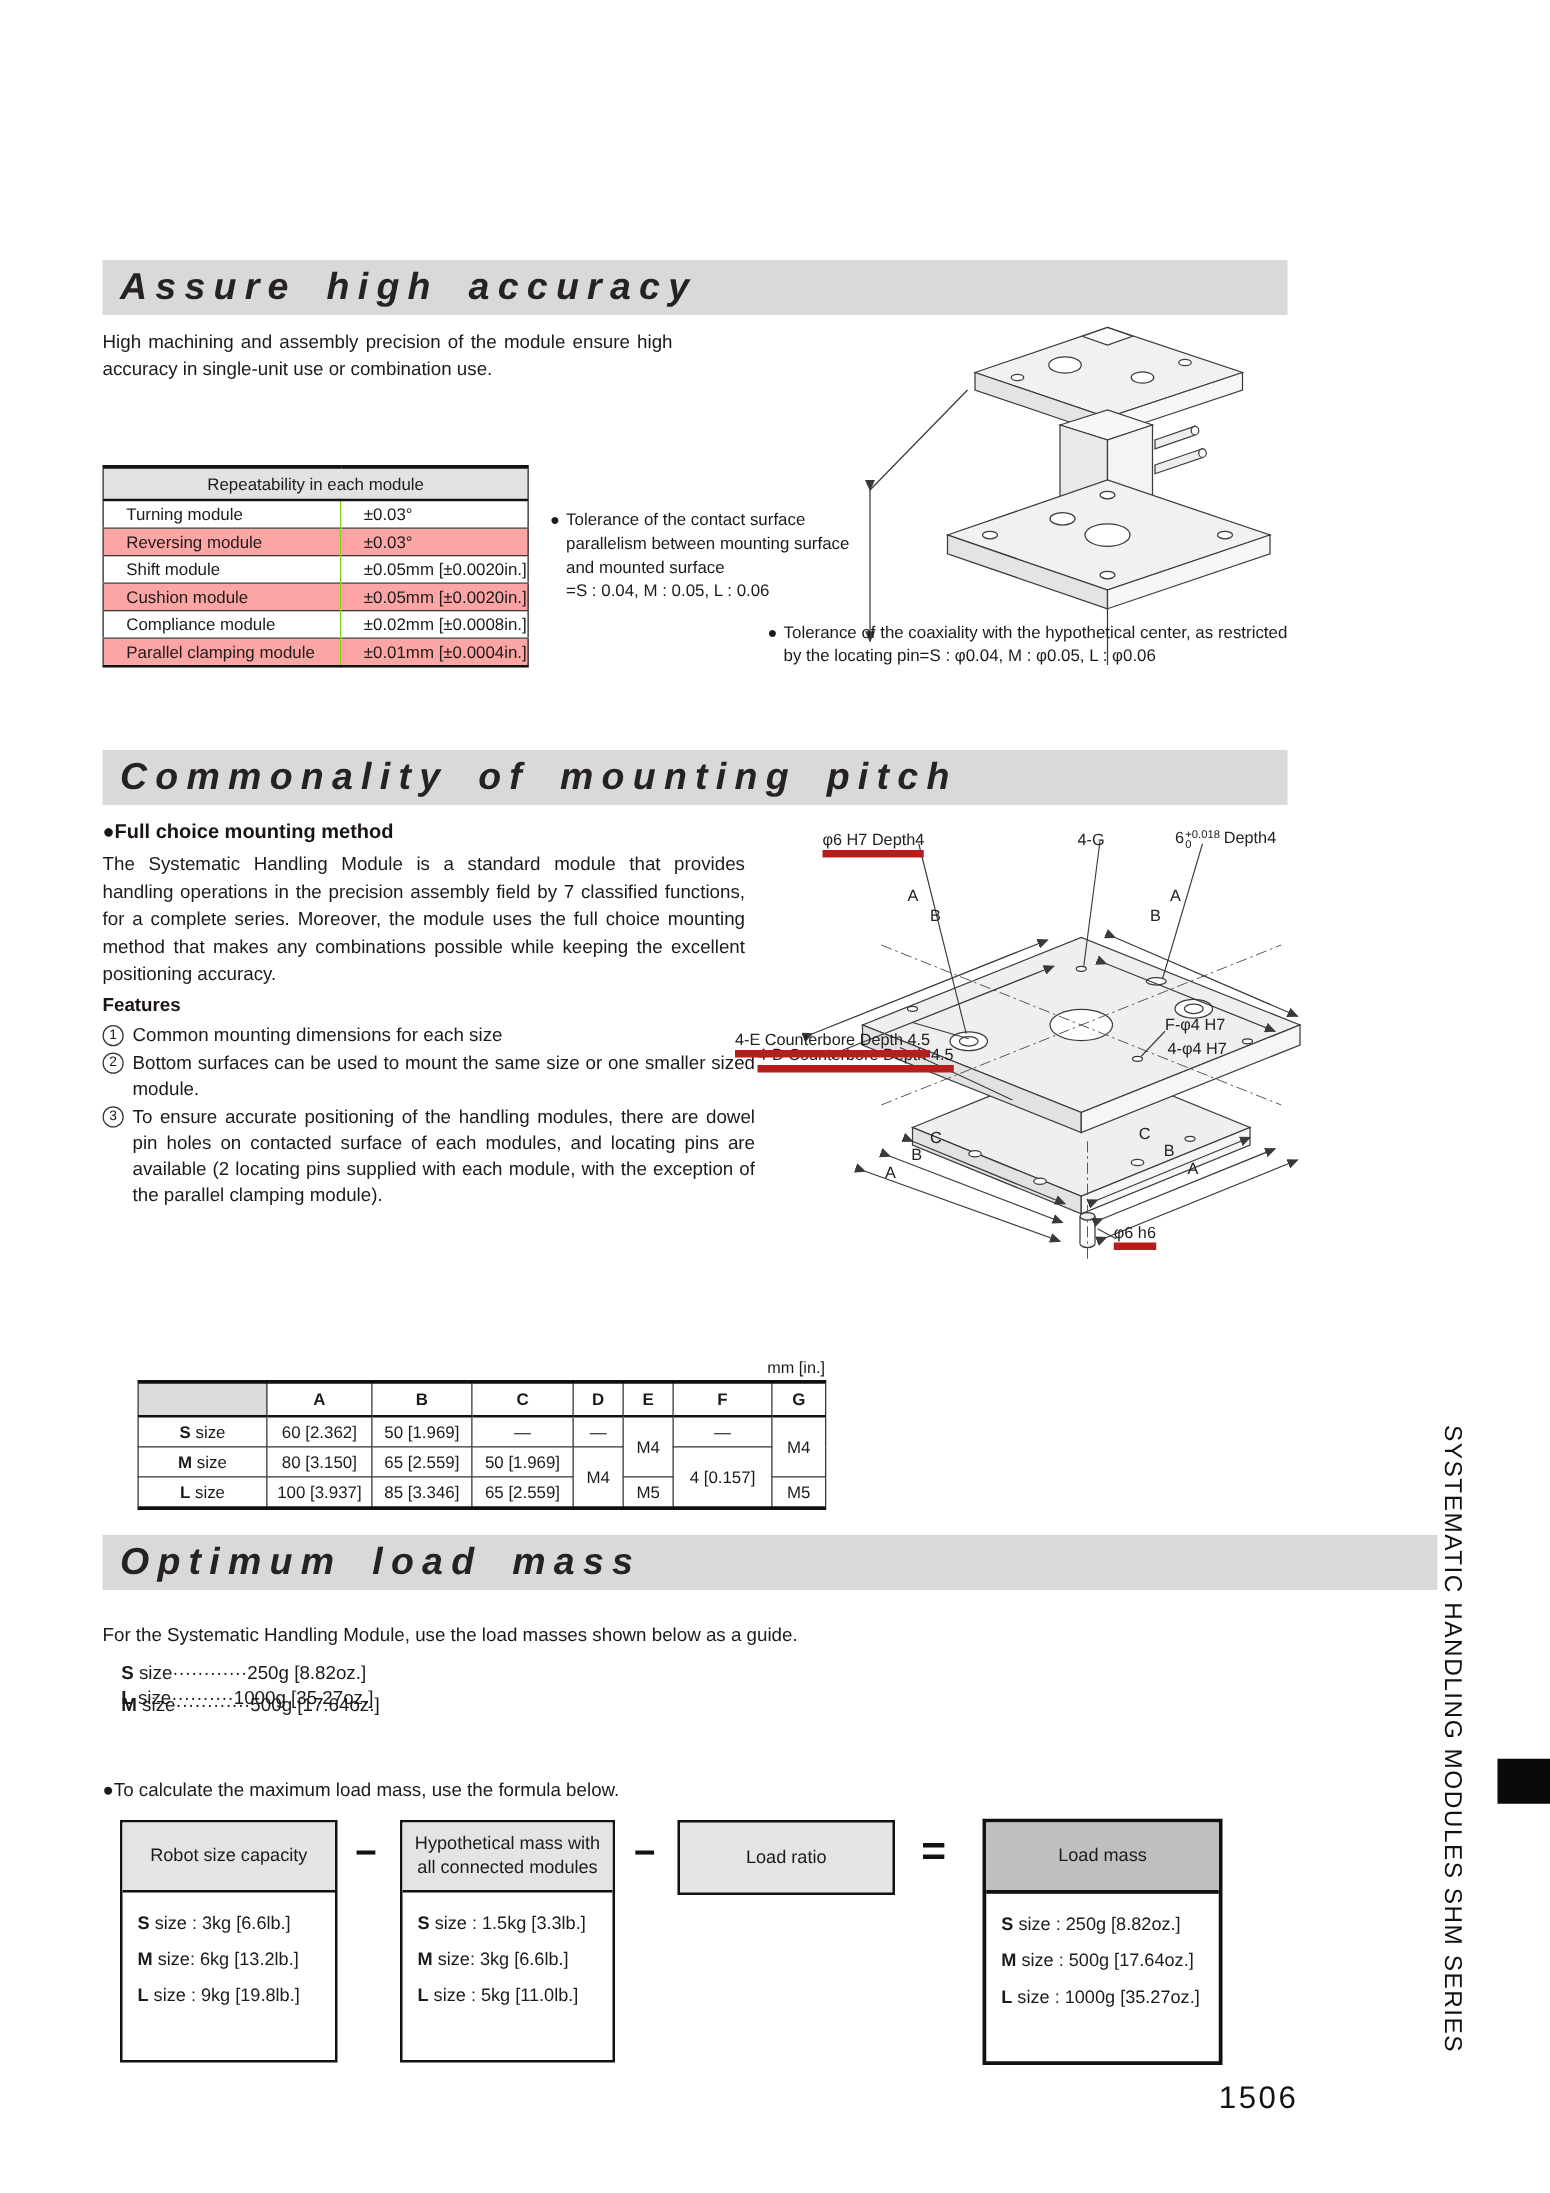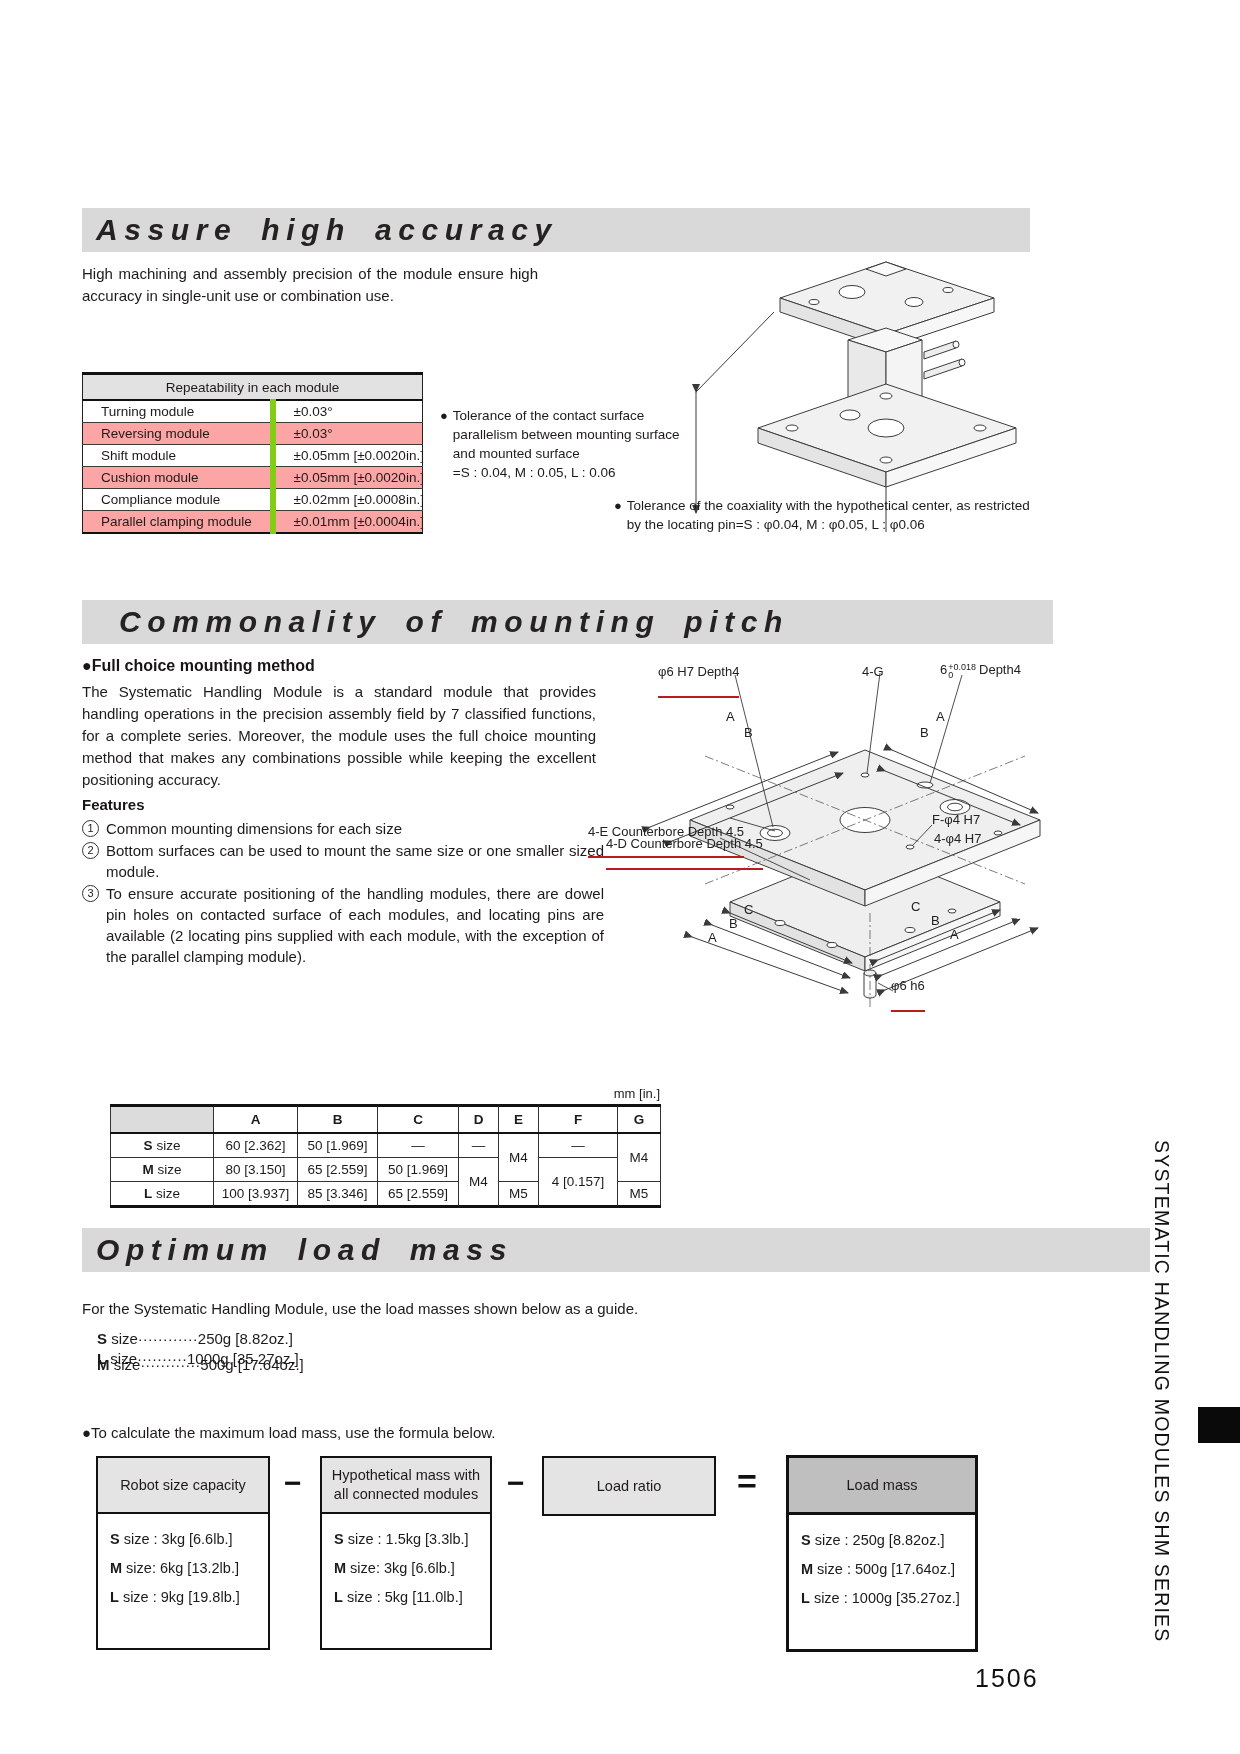--- a/index.html
+++ b/index.html
@@ -9,21 +9,21 @@
   .hbar{background:#d9d9d9;display:flex;align-items:center;}
   .ht{font-weight:bold;font-style:italic;font-size:30px;letter-spacing:0.22em;word-spacing:0.3em;padding-left:14px;color:#262222;white-space:nowrap;}
   .para{font-size:15px;line-height:22px;text-align:justify;color:#1e1a1a;}
   .subhead{font-size:16px;font-weight:bold;color:#1a1414;white-space:nowrap;}
   .note{display:flex;font-size:13.5px;line-height:19px;color:#1e1a1a;}
   .note .bul{margin-right:5px;font-size:13px;flex:none;}
   table{border-collapse:collapse;}
   .rep{font-size:13.5px;border:1px solid #222;border-top:3px solid #111;border-bottom:2px solid #111;table-layout:fixed;}
   .rep th.hdr{background:#e2e2e2;border-bottom:2px solid #111;font-weight:normal;height:22px;text-align:center;}
   .rep td{border-top:1px solid #3a3a3a;height:21px;padding:0 18px;white-space:nowrap;}
-  .rep td.v{border-left:6px solid #84cc16;}
+  .rep td.v{border-left:1px solid #84cc16;}
   .rep tr.alt td{background:#fca5a5;}
   .mt{font-size:13.5px;text-align:center;border:1px solid #333;border-top:3px solid #111;border-bottom:3px solid #111;table-layout:fixed;}
   .mt th,.mt td{border:1px solid #333;height:23px;padding:0 2px;white-space:nowrap;}
   .mt tr.h th{border-bottom:2px solid #111;height:25px;font-weight:bold;}
   .mt th.corner{background:#dcdcdc;}
   .mt th.rl{font-weight:normal;}
   .feat{display:flex;font-size:15px;line-height:21px;margin-bottom:1px;}
   .feat .tx{flex:1;text-align:justify;}
   .circ{flex:none;width:15px;height:15px;border:1px solid #333;border-radius:50%;font-size:11px;display:flex;align-items:center;justify-content:center;margin:2px 7px 0 0;color:#1e1a1a;}
   .unit{font-size:13px;text-align:right;}
@@ -31,21 +31,21 @@
   .ls b{font-weight:bold;}
   .fcol{border:2px solid #111;background:#fff;}
   .fhead{background:#e4e4e4;border-bottom:2px solid #111;display:flex;flex-direction:column;align-items:center;justify-content:center;font-size:14.5px;line-height:19px;text-align:center;height:54px;}
   .fbody{padding:17px 0 0 12px;font-size:14.5px;height:117px;}
   .fbody .fl{margin-bottom:13px;white-space:nowrap;}
   .fcol.strong{border-width:3px;}
   .fcol.strong .fhead{background:#bfbfbf;border-bottom-width:3px;}
   .fhead-only{border:2px solid #111;background:#e4e4e4;display:flex;align-items:center;justify-content:center;font-size:14.5px;}
   .op{font-size:30px;font-weight:bold;color:#111;}
   .dlab{font-size:13px;white-space:nowrap;color:#222;}
-  .ul{border-bottom:2px solid #b91c1c;padding-bottom:17px;}
+  .ul{border-bottom:6px solid #b91c1c;padding-bottom:1px;}
   .tstack{display:inline-flex;flex-direction:column;vertical-align:middle;line-height:8px;font-size:9px;margin:0 3px 0 1px;}
   .vside{writing-mode:vertical-rl;text-orientation:mixed;font-size:19.5px;letter-spacing:1.2px;color:#111;white-space:nowrap;}
   .pageno{font-size:25px;letter-spacing:2px;color:#111;}
   .blacktab{background:#0a0a0a;}
   svg{display:block;}
 </style>
 </head>
 <body>
 
 <div class="page">
@@ -146,21 +146,21 @@
   </div>
 
   <div class="note abs" style="left:614px;top:496px;width:530px;">
     <span class="bul">●</span>
     <div>
       <div>Tolerance of the coaxiality with the hypothetical center, as restricted</div>
       <div>by the locating pin=S : φ0.04,   M : φ0.05,   L : φ0.06</div>
     </div>
   </div>
 
-  <div class="hbar abs" style="left:82px;top:600px;width:948px;height:44px;padding-left:23px;">
+  <div class="hbar abs" style="left:82px;top:600px;width:948px;height:44px;">
     <span class="ht">Commonality of mounting pitch</span>
   </div>
 
   <div class="subhead abs" style="left:82px;top:657px;">
     <span>●</span><span>Full choice mounting method</span>
   </div>
 
   <div class="para abs" style="left:82px;top:681px;width:514px;">The Systematic Handling Module is a standard module that provides handling operations in the precision assembly field by 7 classified functions, for a complete series. Moreover, the module uses the full choice mounting method that makes any combinations possible while keeping the excellent positioning accuracy.</div>
 
   <div class="subhead abs" style="left:82px;top:796px;font-size:15px;">Features</div>

